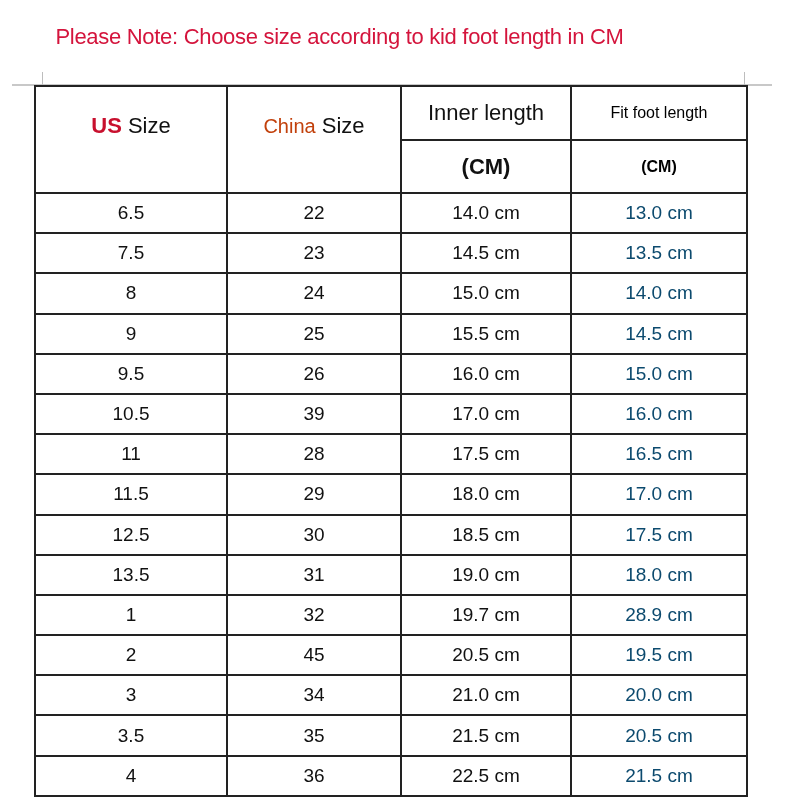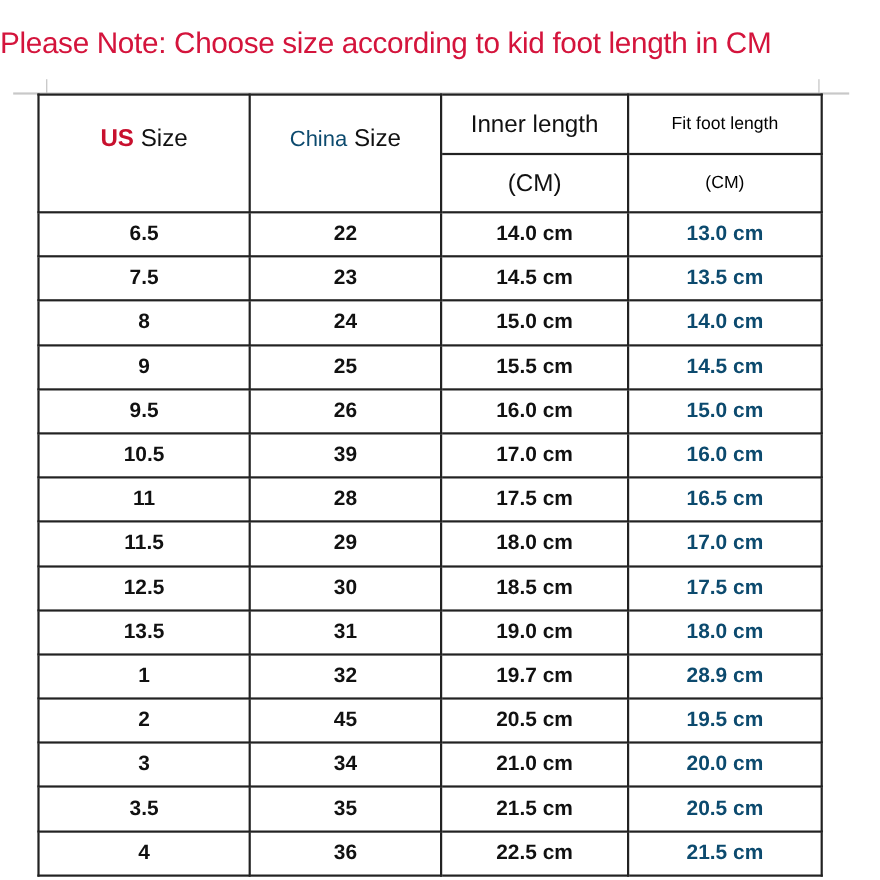--- a/index.html
+++ b/index.html
@@ -1,30 +1,30 @@
 <!DOCTYPE html>
 <html><head>
 <meta charset="utf-8">
 <style>
   html, body { margin:0; padding:0; background:#ffffff; }
   body { width:800px; height:800px; position:relative; overflow:hidden; font-family:"Liberation Sans", sans-serif; }
-  .note { position:absolute; left:0; top:24px; width:679px; text-align:center; font-size:27px; color:#d4143c; letter-spacing:-0.3px; white-space:nowrap; }
+  .note { position:absolute; left:0; top:24px; width:679px; text-align:center; font-size:22px; color:#d4143c; letter-spacing:-0.3px; white-space:nowrap; }
   .guide-h { position:absolute; left:12px; top:84px; width:760px; height:2px; background:#c8c8c8; }
   .guide-v1 { position:absolute; left:42px; top:72px; width:1px; height:13px; background:#bdbdbd; }
   .guide-v2 { position:absolute; left:744px; top:72px; width:1px; height:13px; background:#bdbdbd; }
   table.size { position:absolute; left:34px; top:85px; border-collapse:collapse; table-layout:fixed; }
   table.size td { border:2px solid #222; text-align:center; vertical-align:middle; padding:0; }
   .c1 { width:192px; } .c2 { width:174px; } .c3 { width:170px; } .c4 { width:176px; }
-  .hdr-a { height:52px; } .hdr-b { height:51px; }
+  .hdr-a { height:52px; } .hdr-b { height:51px;font-weight:bold; }
   .hdr-txt { font-size:22px; color:#111; }
   .us-red { color:#c8102e; font-weight:bold; font-size:22px; }
-  .cn-red { color:#0c4a6e; font-size:20px; }
+  .cn-red { color:#c2410c; font-size:20px; }
   .fit-red { color:#000000; font-size:16px; }
   .shift-up { position:relative; top:-14px; }
-  tr.row td { height:38.2px; font-weight:bold; font-size:19px; color:#111;border-radius:14px; }
+  tr.row td { height:38.2px; font-weight:normal; font-size:19px; color:#111;border-radius:14px; }
   tr.row td.fit { color:#0c4a6e; }
 </style>
 </head>
 <body>
 
 <div class="note">Please Note: Choose size according to kid foot length in CM</div>
 <div class="guide-h"></div>
 <div class="guide-v1"></div>
 <div class="guide-v2"></div>
 

